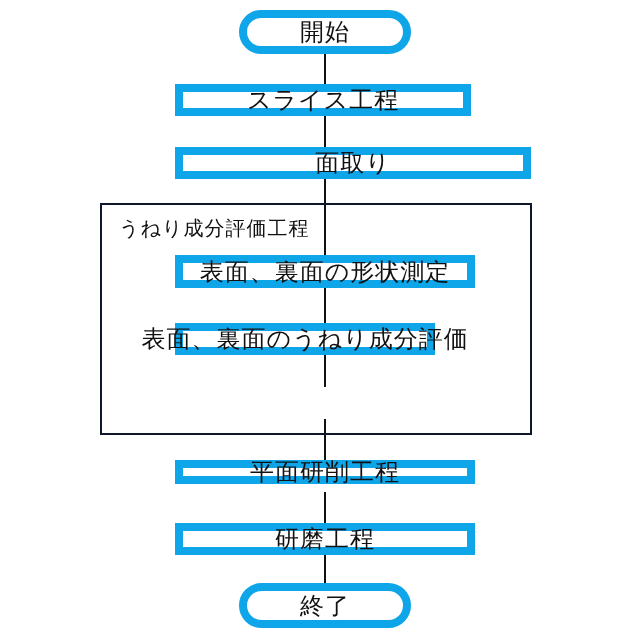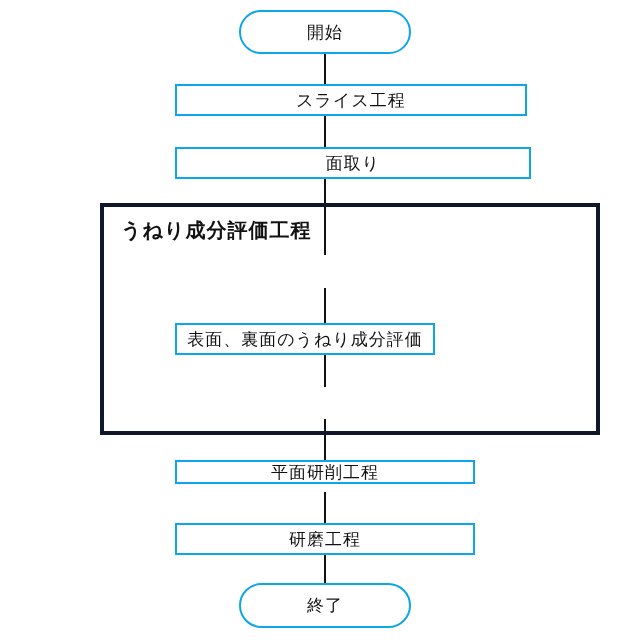--- a/index.html
+++ b/index.html
@@ -12,65 +12,64 @@
     width: 640px;
     height: 640px;
     background: #ffffff;
     font-family: "Liberation Sans", sans-serif;
     color: #111111;
   }
   
   .node {
     position: absolute;
     box-sizing: border-box;
-    border: 2px solid #0ea5e9;
+    border: 8px solid #0ea5e9;
     background: #ffffff;
     display: flex;
     align-items: center;
     justify-content: center;
-    font-size: 17px;
+    font-size: 24px;
     letter-spacing: 1px;
     white-space: nowrap;
   }
   .terminal {
     border-radius: 23px;
   }
   .process {
     border-radius: 0;
   }
   
   .group {
     position: absolute;
     box-sizing: border-box;
-    border: 4px solid #0f172a;
+    border: 2px solid #0f172a;
     background: transparent;
     left: 100px;
     top: 203px;
-    width: 500px;
+    width: 432px;
     height: 232px;
-    font-weight: bold;
   }
   .group-label {
     position: absolute;
     left: 17px;
     top: 10px;
     font-size: 20px;
     letter-spacing: 1px;
     white-space: nowrap;
   }
   
   .connector {
     position: absolute;
     left: 324px;
     width: 2px;
     background: #111111;
   }
   
   .n-start      { left: 239px; top: 10px;  width: 172px; height: 44px; }
-  .n-slice      { left: 175px; top: 84px;  width: 352px; height: 32px; }
+  .n-slice      { left: 175px; top: 84px;  width: 296px; height: 32px; }
   .n-chamfer    { left: 175px; top: 147px; width: 356px; height: 32px; }
   .n-measure    { left: 175px; top: 255px; width: 300px; height: 33px; }
   .n-waviness   { left: 175px; top: 323px; width: 260px; height: 32px; }
   .n-identify   { left: 175px; top: 387px; width: 300px; height: 32px; }
   .n-grinding   { left: 175px; top: 460px; width: 300px; height: 24px; }
   .n-polishing  { left: 175px; top: 523px; width: 300px; height: 32px; font-family: Liberation Serif, serif; }
   .n-end        { left: 239px; top: 583px; width: 172px; height: 45px; }
   
   .c1 { top: 54px;  height: 30px; }
   .c2 { top: 116px; height: 31px; }
@@ -104,20 +103,23 @@
   </div>
 
   <div class="node process n-chamfer">
     <span>面取り</span>
   </div>
 
   <div class="group">
     <div class="group-label">うねり成分評価工程</div>
   </div>
 
+  <div class="node process n-measure">
+    <span>表面、裏面の形状測定</span>
+  </div>
 
   <div class="node process n-waviness">
     <span>表面、裏面のうねり成分評価</span>
   </div>
 
 
   <div class="node process n-grinding">
     <span>平面研削工程</span>
   </div>
 

